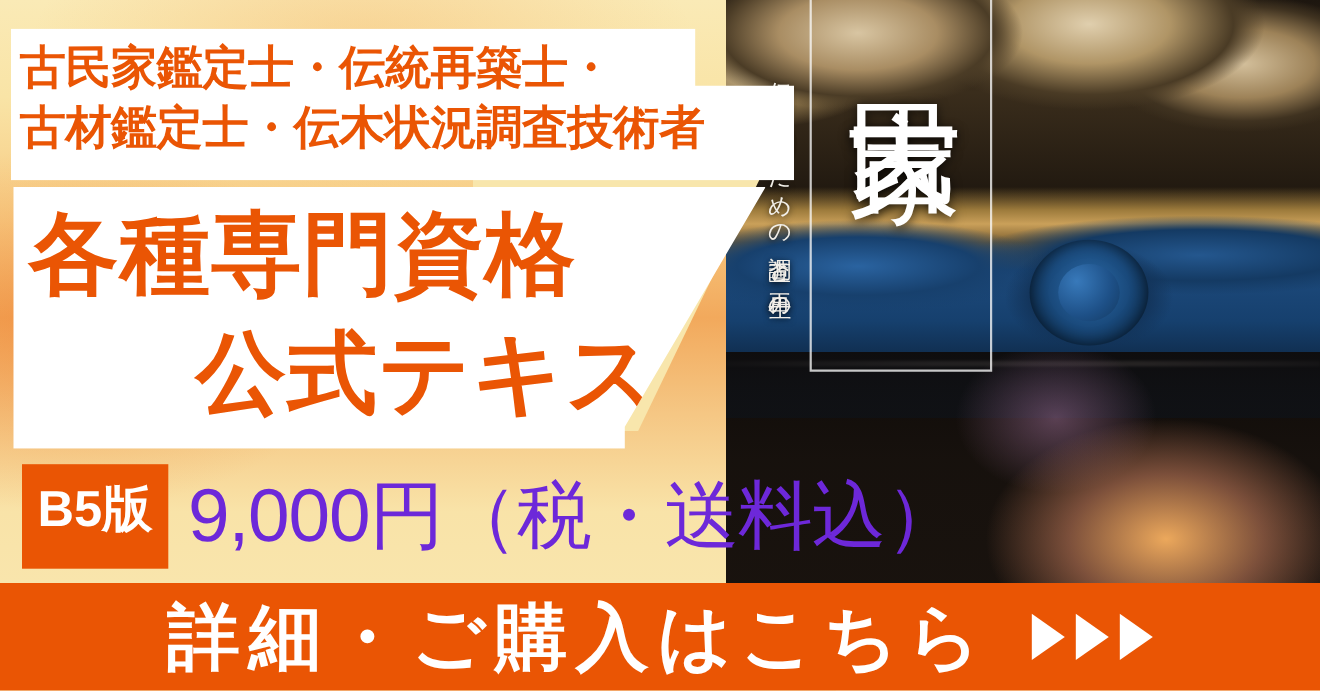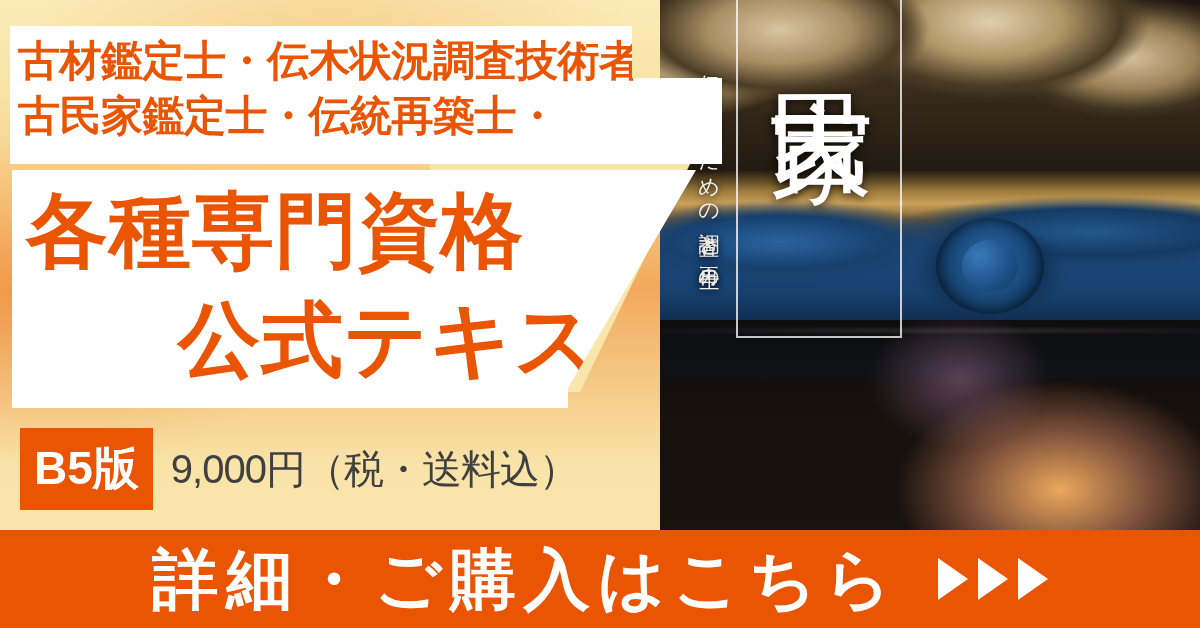--- a/index.html
+++ b/index.html
@@ -199,46 +199,46 @@
   .headline {
     position: absolute;
     left: 14px; top: 8px;
     color: #ea5504;
     font-weight: bold;
     font-size: 82px;
     line-height: 1.32;
     letter-spacing: 1px;
     white-space: nowrap;
   }
-  .hl-1 { display: block; font-family: Liberation Serif, serif; }
+  .hl-1 { display: block; }
   .hl-2 { display: block; padding-left: 152px; }
 
   
   .price-row {
     position: absolute;
     left: 0; top: 408px;
     width: 700px; height: 122px;
     display: flex;
     align-items: center;
   }
   .size-badge {
     margin-left: 20px;
     background: #ea5504;
     color: #ffffff;
     font-weight: bold;
     font-size: 46px;
     line-height: 1;
-    padding: 17px 14px 19px 14px;
+    padding: 17px 14px 32px 14px;
     letter-spacing: 0px;
     white-space: nowrap;
   }
   .price-text {
     margin-left: 18px;
-    color: #404040;
-    font-size: 40px;
+    color: #6d28d9;
+    font-size: 68px;
     line-height: 1;
     letter-spacing: -1px;
     white-space: nowrap;
   }
 
   
   .cta-bar {
     position: absolute;
     left: 0; bottom: 0;
     width: 1200px; height: 98px;
@@ -284,22 +284,22 @@
     <div class="ph-glow"></div>
     <div class="ph-frame"></div>
     <div class="ph-title">古民家</div>
     <div class="ph-sub">伝統構法　古民家活用のための調査と再生の</div>
   </div>
 
   <div class="wedge-mid"></div>
 
   <div class="panel-top">
     <div class="cert-text">
+      <span class="cert-line">古民家鑑定士・伝統再築士・</span>
       <span class="cert-line">古材鑑定士・伝木状況調査技術者</span>
-      <span class="cert-line">古民家鑑定士・伝統再築士・</span>
     </div>
   </div>
 
   <div class="panel-main">
     <div class="headline">
       <span class="hl-1">各種専門資格</span>
       <span class="hl-2">公式テキスト</span>
     </div>
   </div>
 

